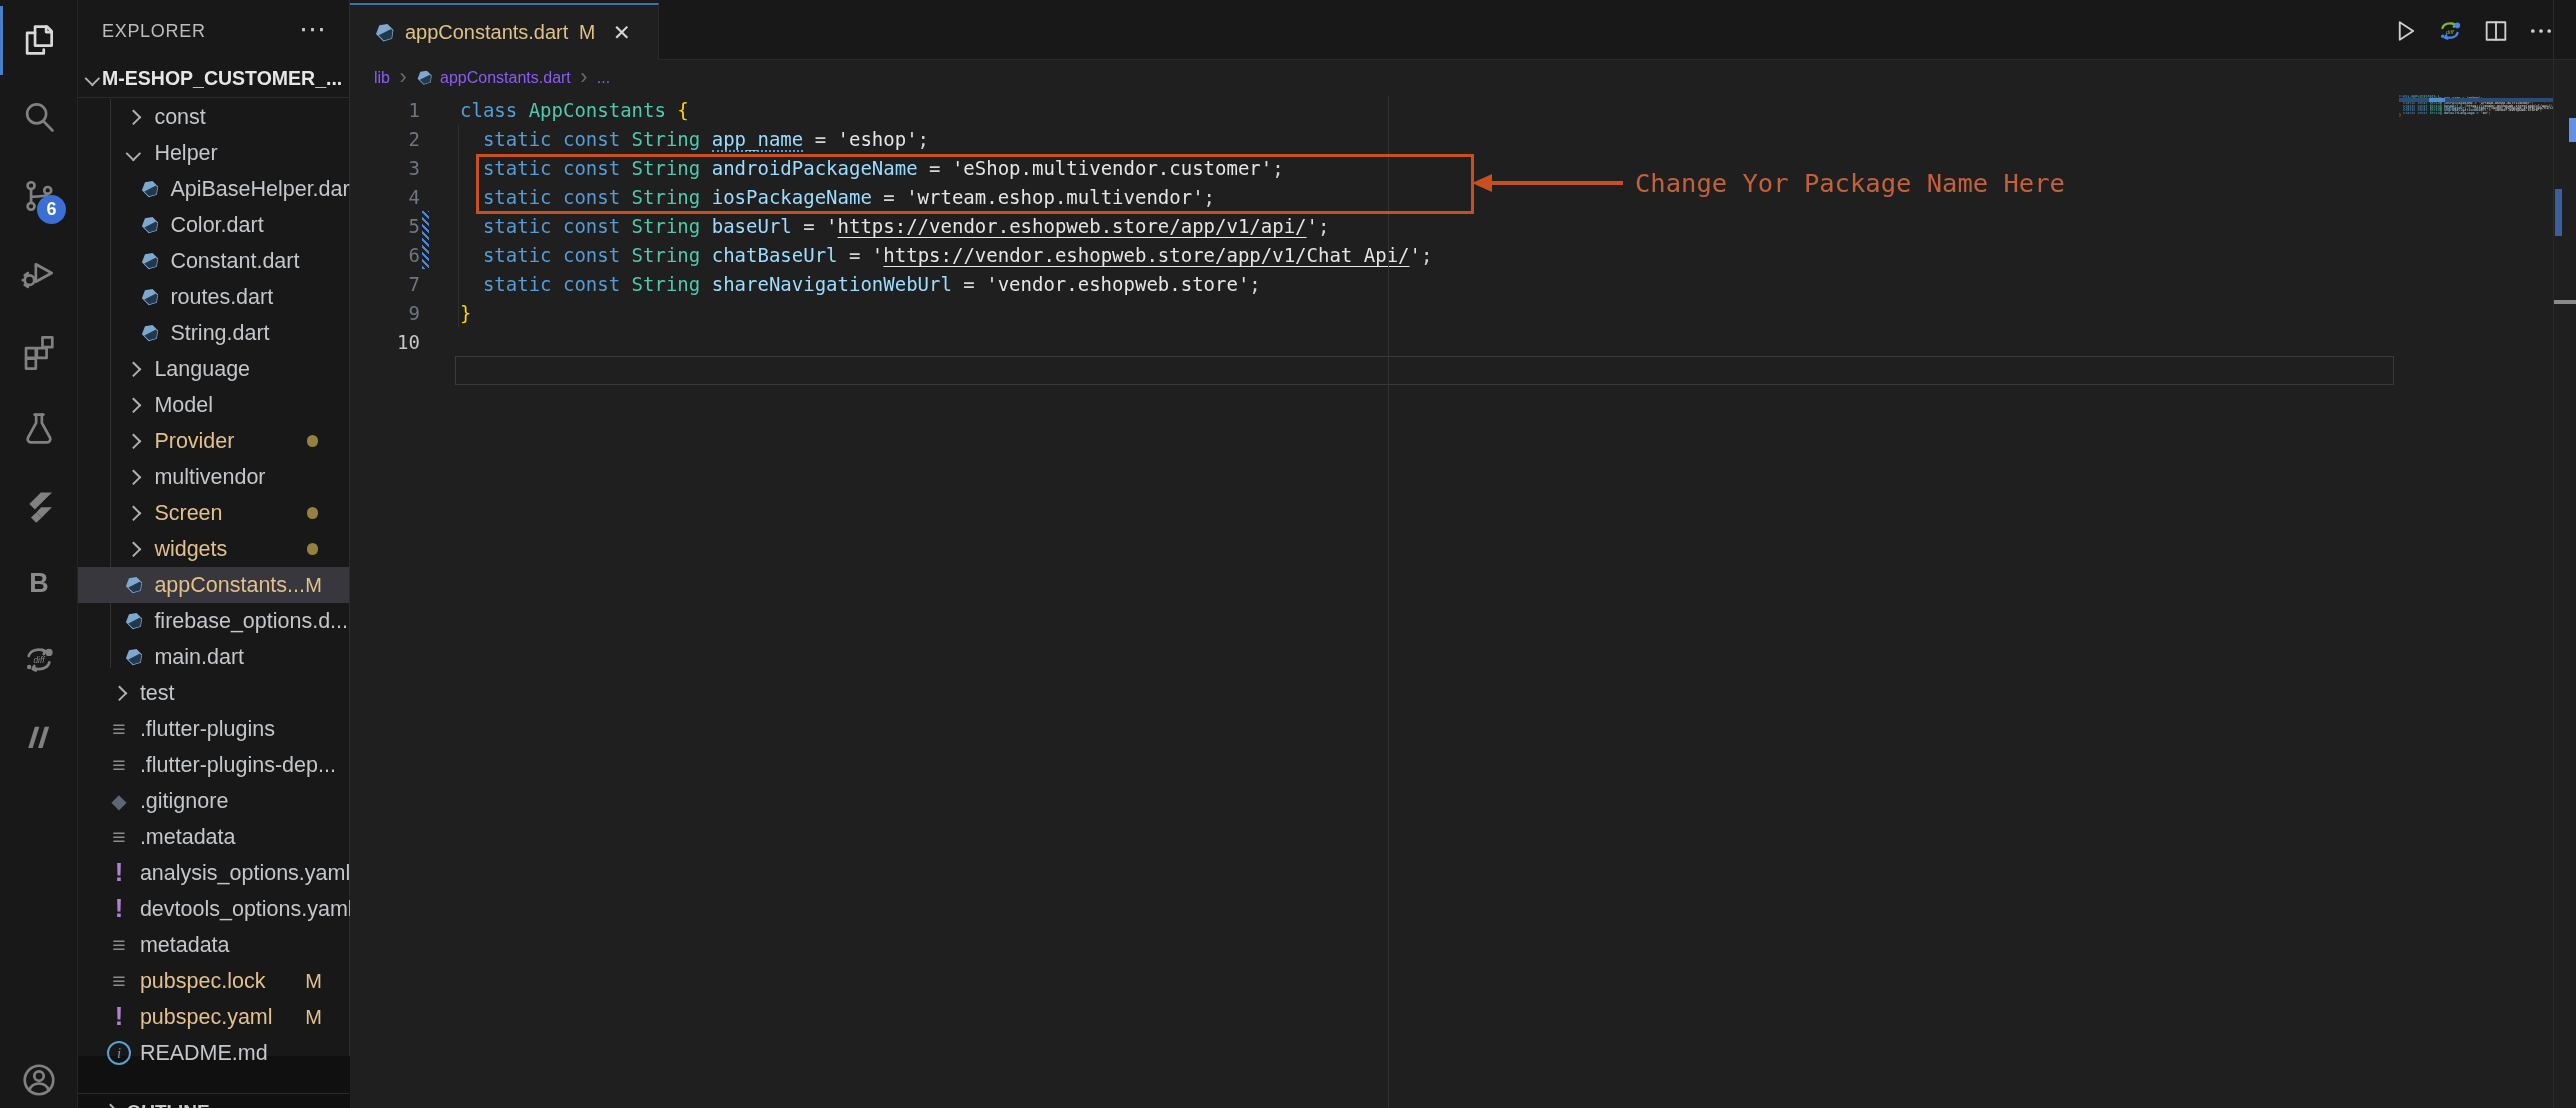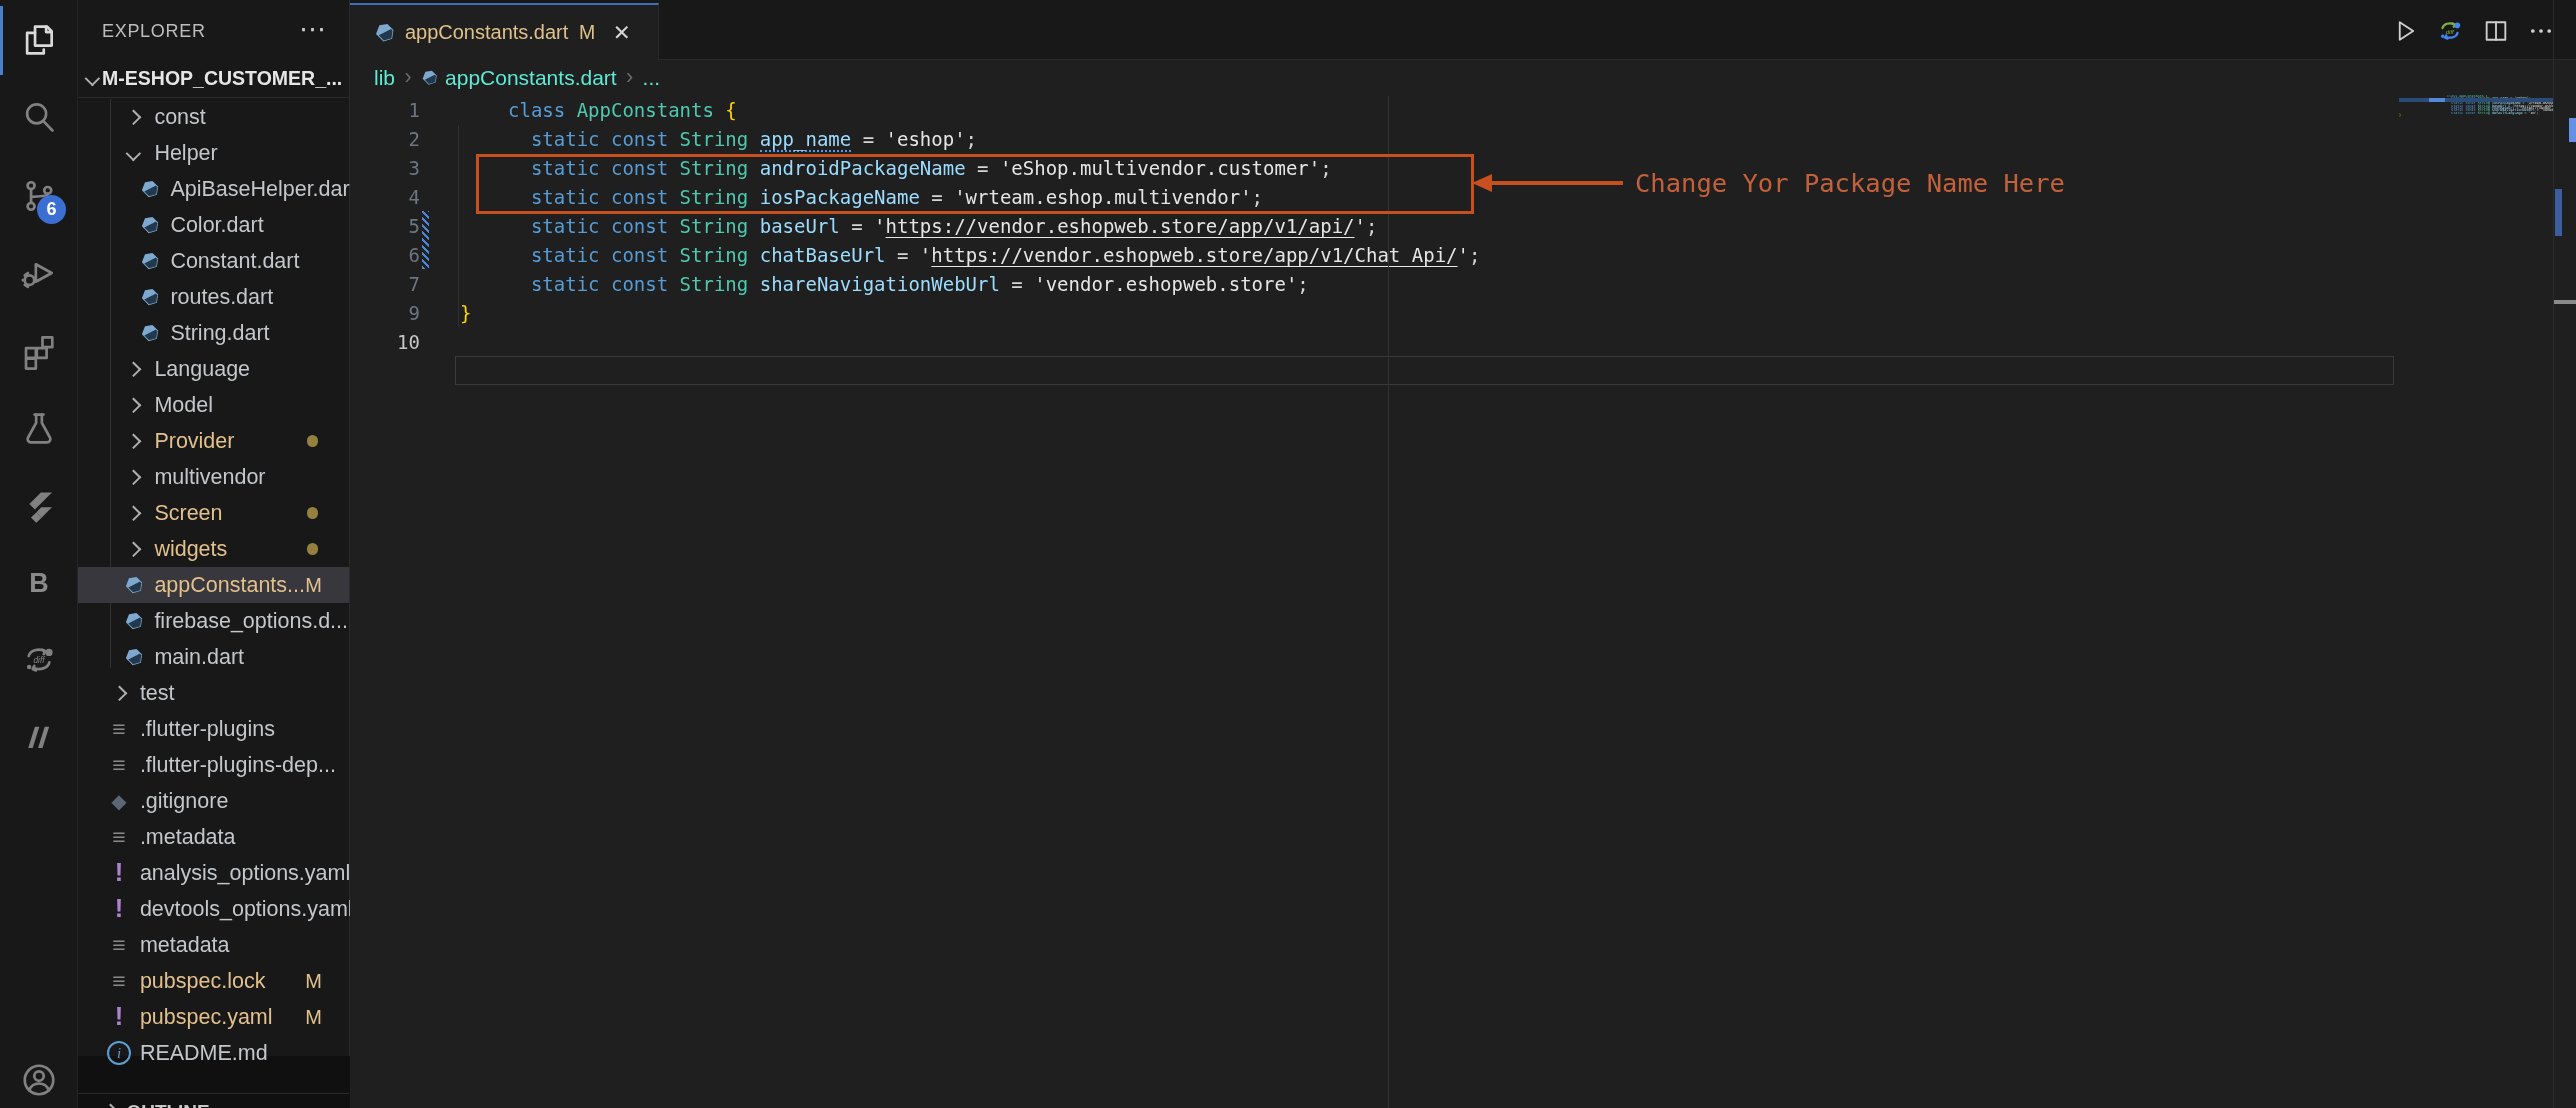--- a/index.html
+++ b/index.html
@@ -55,31 +55,31 @@
        border-right:0.7px solid #2a2a2a;box-sizing:border-box;display:flex;align-items:center;cursor:pointer;z-index:2;}
   #tab .dart-ic{width:21.5px;height:21.5px;margin-left:24px;flex:none;}
   #tab .tlabel{font-size:20px;color:#dfc18a;margin-left:9.4px;}
   #tab .tbadge{font-size:19.5px;color:#dfc18a;margin-left:10.7px;}
   #tab .tclose{font-size:21.5px;color:#d4d4d4;margin-left:17.4px;cursor:pointer;}
   #ed-actions{position:absolute;right:19px;top:16px;display:flex;gap:13.4px;}
   .ed-act{width:32px;height:32px;display:flex;align-items:center;justify-content:center;cursor:pointer;}
   .ed-act svg{width:28px;height:28px;}
   .ed-act .stk{stroke:#cfcfcf;stroke-width:1.6;fill:none;stroke-linecap:round;stroke-linejoin:round;}
   #breadcrumb{position:absolute;left:0;top:60px;width:100%;height:35px;display:flex;align-items:center;padding-left:24px;}
-  #breadcrumb .bc{font-size:21px;color:#5eead4;cursor:pointer;}
+  #breadcrumb .bc{font-size:16px;color:#8b5cf6;cursor:pointer;}
   #breadcrumb .sep{font-size:21.5px;color:#6c6c6c;margin:0 9.4px;}
   #breadcrumb .dart-ic{width:17.4px;height:17.4px;margin-right:6.7px;}
 
   
   #code-area{position:absolute;left:0;top:96px;width:100%;height:1012px;font-family:"DejaVu Sans Mono",monospace;font-size:19px;}
   .code-line{height:29px;line-height:29px;white-space:pre;}
   .code-line .ln{display:inline-block;width:70px;text-align:right;color:#6e7681;}
   .code-line .txt{margin-left:40px;}
   .code-line.cur .ln{color:#c6c6c6;}
-  .tk-kw{color:#569cd6;margin-left:48px;} .tk-type{color:#4ec9b0;} .tk-var{color:#9cdcfe;} .tk-str{color:#e5e5e5;}
+  .tk-kw{color:#569cd6;} .tk-type{color:#4ec9b0;} .tk-var{color:#9cdcfe;} .tk-str{color:#e5e5e5;}
   .tk-op{color:#d4d4d4;} .tk-brace{color:#ffd700;} .tk-plain{color:#d4d4d4;}
   .tk-u{text-decoration:underline;text-underline-offset:4px;text-decoration-thickness:1.3px;}
   .tk-d{border-bottom:2.7px dotted #4e9be8;}
   #ruler{position:absolute;left:1038px;top:0;bottom:0;width:0.7px;background:#333;}
   #indent-g{position:absolute;left:108px;top:29px;height:202px;width:0.7px;background:#2f2f2f;}
   #mod-hatch{position:absolute;left:72px;top:115px;width:6.7px;height:58px;
              background:repeating-linear-gradient(45deg,#4a86d8 0 2.3px,rgba(0,0,0,0) 2.3px 5px);}
   #curline{position:absolute;left:105px;top:260px;width:1939px;height:29px;border:1.3px solid #3a3a3a;box-sizing:border-box;}
   #anno-box{position:absolute;left:126px;top:58px;width:998px;height:60px;border:3.4px solid #c8501f;box-sizing:border-box;}
   #anno-arrow-line{position:absolute;left:1140px;top:85px;width:133px;height:4px;background:#c8501f;}

